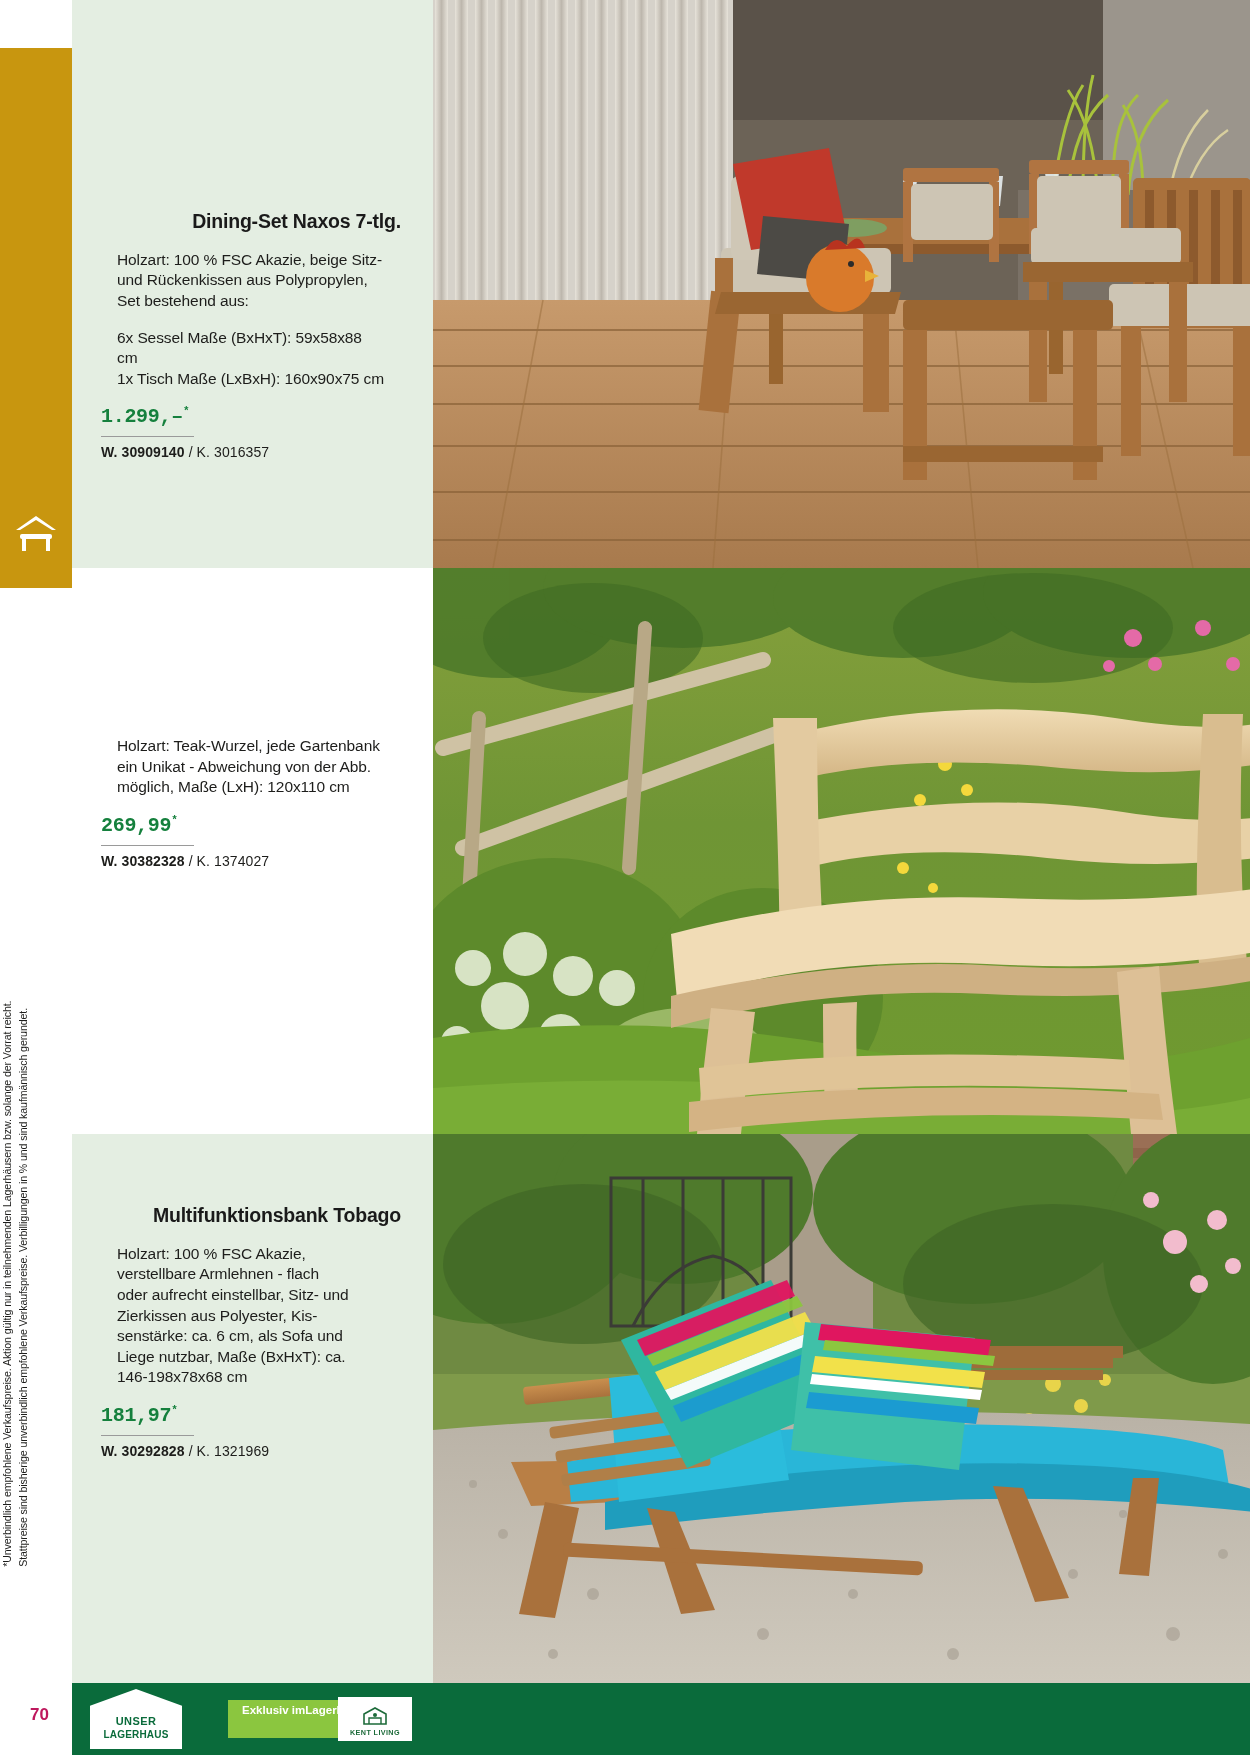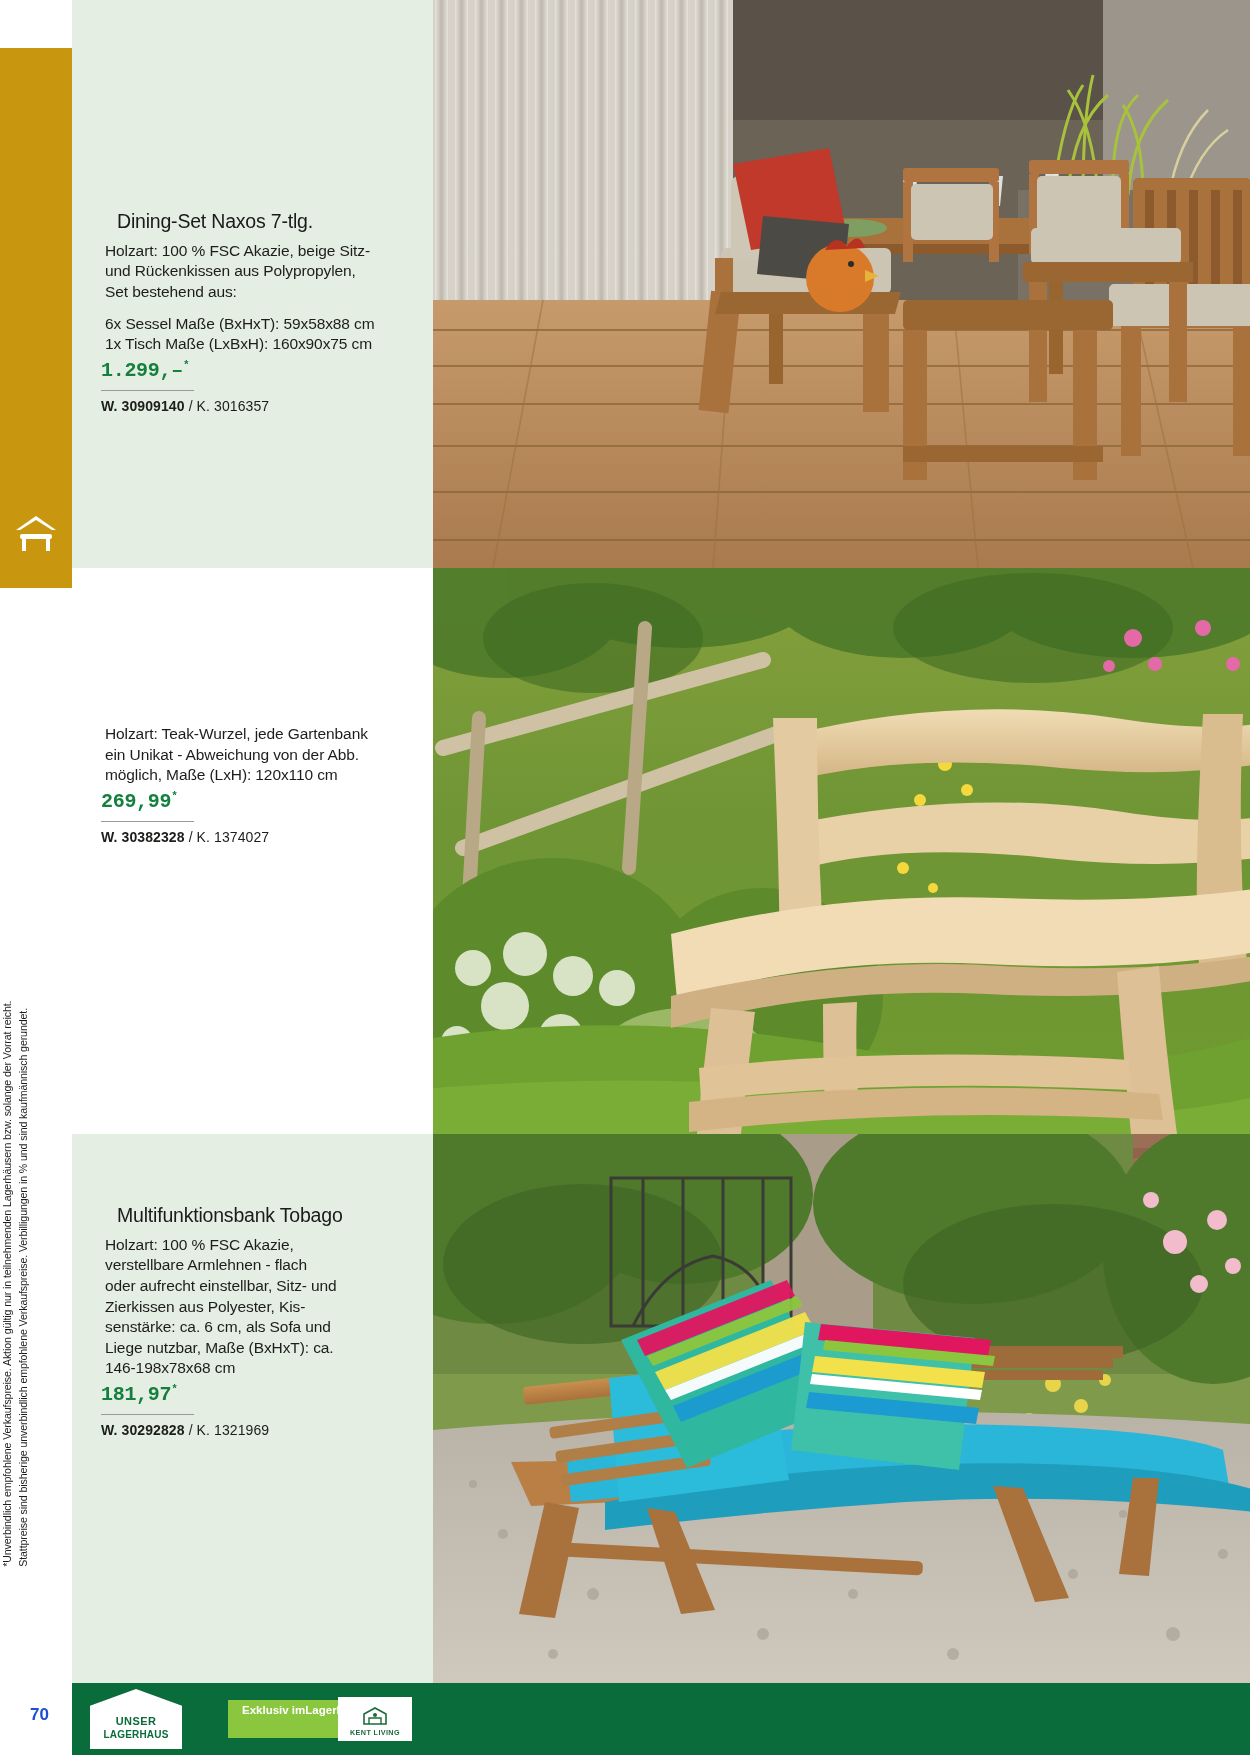--- a/index.html
+++ b/index.html
@@ -41,31 +41,32 @@
     width: 817px; height: 100%;
     overflow: hidden;
   }
 
   .info {
     position: absolute;
     left: 101px; width: 300px;
   }
   .p-title {
     font-size: 19.5px;
-    font-weight: normal;
+    font-weight: bold;
     color: #1a1a1a;
     line-height: 1.22;
     margin: 0 0 7px 16px;
     letter-spacing: -0.2px;
+    text-align: right;
   }
   .p-desc {
     font-size: 15.5px;
     color: #1d1d1b;
     line-height: 1.33;
-    margin: 4px;
+    margin: 16px;
     letter-spacing: -0.1px;
   }
   .p-desc .ln { display: block; }
   .p-spec { margin-top: 11px; }
   .p-price {
     font-size: 20px;
     font-weight: bold;
     color: #15803d;
     letter-spacing: -0.3px;
     font-family: Liberation Mono, monospace;
@@ -110,21 +111,21 @@
     position: absolute;
     left: 72px; top: 0;
     width: 1178px; height: 72px;
     background: #0a6b3b;
   }
   .page-num {
     position: absolute;
     left: 30px; top: 22px;
     font-size: 17px;
     font-weight: bold;
-    color: #1d4ed8;
+    color: #be185d;
   }
   .logo-unser {
     position: absolute;
     left: 90px; top: 6px;
     width: 76px; height: 60px;
   }
   .logo-unser .house {
     position: absolute; left: 0; top: 0;
     width: 92px; height: 60px;
     background: #ffffff;

